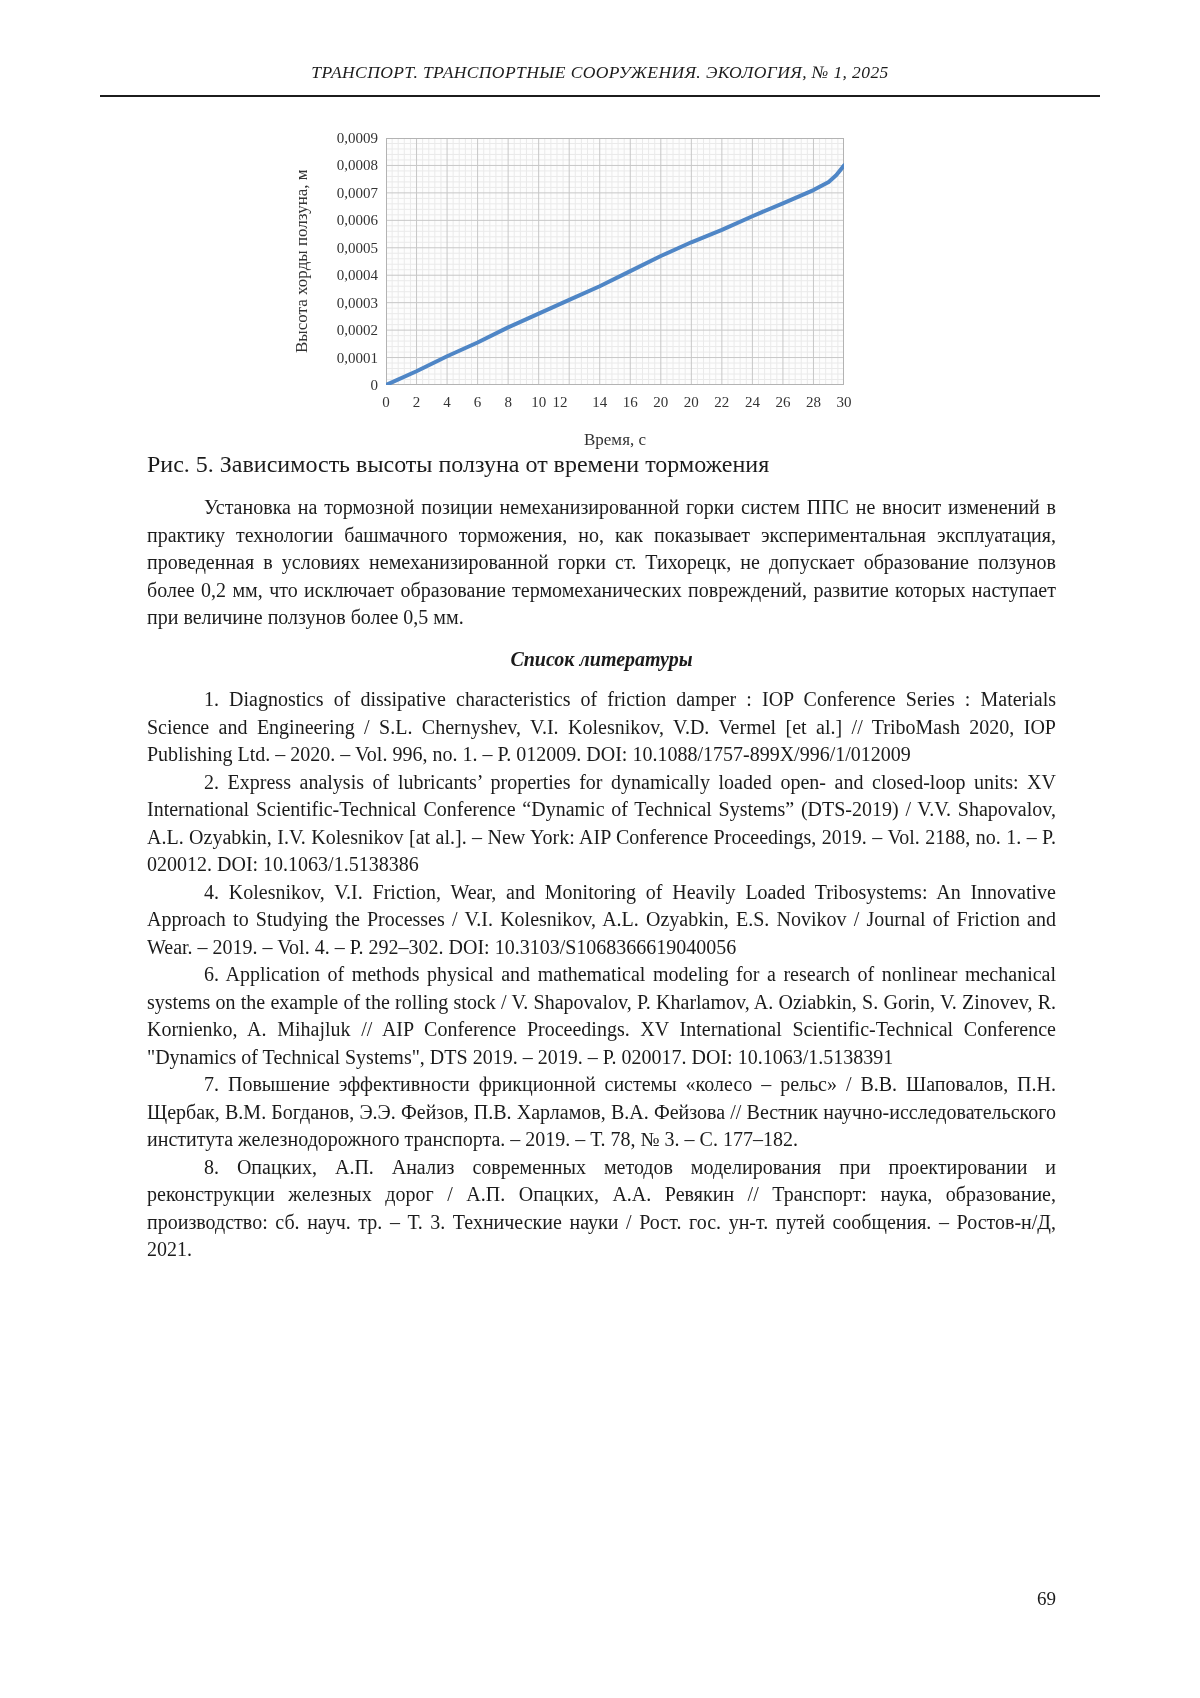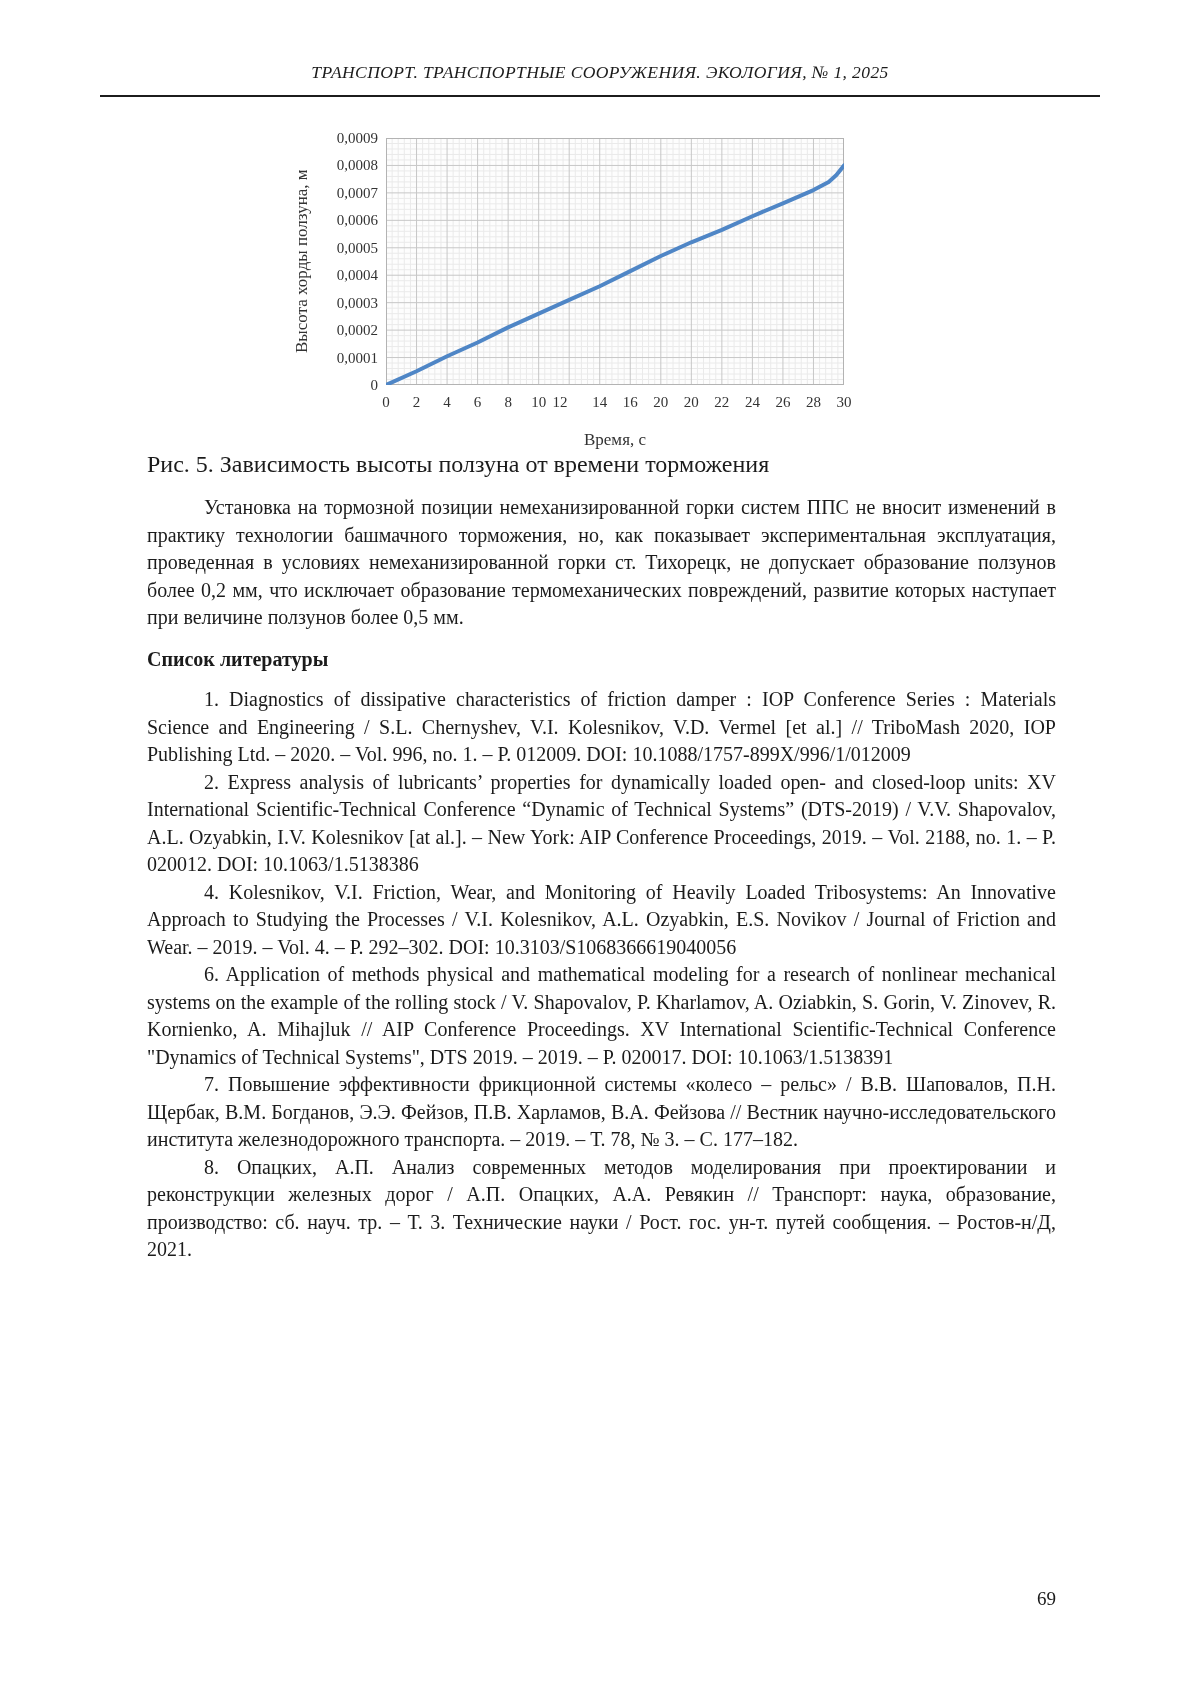--- a/index.html
+++ b/index.html
@@ -48,22 +48,23 @@
     position:absolute;top:451px;left:147px;width:909px;
     text-align:left;font-size:24px;
   }
   
   .text-flow{
     position:absolute;top:494px;left:147px;width:909px;
     font-size:20px;line-height:27.5px;text-align:justify;
   }
   .text-flow p{margin:0;text-indent:57px;}
   .refs-heading{
-    font-weight:bold;text-indent:0 !important;
+    text-align:center;font-weight:bold;text-indent:0 !important;
     margin:14px 0 13px 0 !important;
+    font-style:italic;
   }
   .page-number{
     position:absolute;top:1588px;left:147px;width:909px;
     text-align:right;font-size:19px;
   }
 </style>
 </head>
 <body>
 
 <div class="page">

